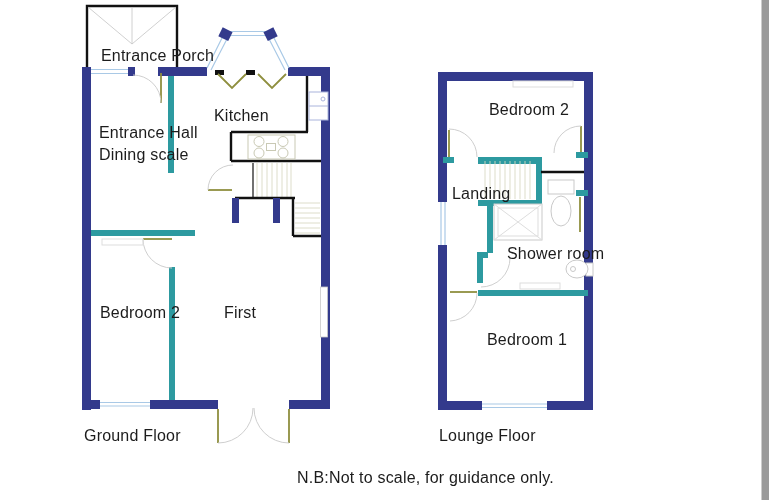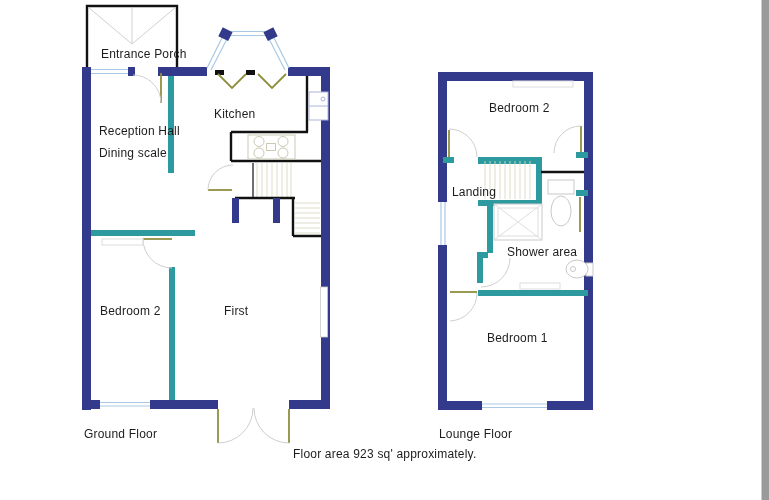--- a/index.html
+++ b/index.html
@@ -1,21 +1,21 @@
 <!DOCTYPE html>
 <html style="--wall-ext: #333a8c; --wall-int: #2d9aa0; --door: #8f8f3f; --window: #a9c9e6; --partition: #111111; --fixture: #c9c9c9; --tread: #d9d9c4; --appliance: #aab4dc; --text: #1c1c1c; --scrollbar: #9a9a9a;"><head>
 <meta charset="utf-8">
 <style>
   html,body{margin:0;padding:0;}
   #screen{
     position:relative;width:769px;height:500px;background:#ffffff;overflow:hidden;
     font-family:"Liberation Sans",sans-serif;
   }
   .lbl{
-    position:absolute;font-size:12px;color:var(--text,#1c1c1c);
+    position:absolute;font-size:16px;color:var(--text,#1c1c1c);
     white-space:nowrap;letter-spacing:0.2px;
   }
   svg{position:absolute;left:0;top:0;}
   
   .wx{fill:var(--wall-ext,#333a8c);}                 
   .wt{fill:var(--wall-int,#2d9aa0);}                 
   .bk{stroke:var(--partition,#111111);stroke-width:2.4;fill:none;}
   .bkthin{stroke:var(--partition,#111111);stroke-width:1.2;fill:none;}
   .door{stroke:var(--door,#8f8f3f);stroke-width:1.8;fill:none;}
   .arc{stroke:#cfcfcf;stroke-width:1;fill:none;}
@@ -207,26 +207,26 @@
         <rect class="fxl" x="513" y="81" width="60" height="6"></rect>
         <rect class="fxl" x="520" y="283" width="40" height="6"></rect>
       </g>
     </g>
 
     <rect class="scroll" x="761.5" y="0" width="7.5" height="500"></rect>
   </svg>
 
   <div class="lbl" style="left:101px;top:47px">Entrance Porch</div>
   <div class="lbl" style="left:214px;top:107px">Kitchen</div>
-  <div class="lbl" style="left:99px;top:124px">Reception Hall</div>
+  <div class="lbl" style="left:99px;top:124px">Entrance Hall</div>
   <div class="lbl" style="left:99px;top:146px">Dining scale</div>
   <div class="lbl" style="left:100px;top:304px">Bedroom 2</div>
   <div class="lbl" style="left:224px;top:304px">First</div>
   <div class="lbl" style="left:84px;top:427px">Ground Floor</div>
 
   <div class="lbl" style="left:489px;top:101px">Bedroom 2</div>
   <div class="lbl" style="left:452px;top:185px">Landing</div>
-  <div class="lbl" style="left:507px;top:245px">Shower area</div>
+  <div class="lbl" style="left:507px;top:245px">Shower room</div>
   <div class="lbl" style="left:487px;top:331px">Bedroom 1</div>
   <div class="lbl" style="left:439px;top:427px">Lounge Floor</div>
 
-  <div class="lbl" style="left:293px;top:447px">Floor area 923 sq' approximately.</div>
+  <div class="lbl" style="left:297px;top:469px">N.B:Not to scale, for guidance only.</div>
 </div>
 
 </body></html>

